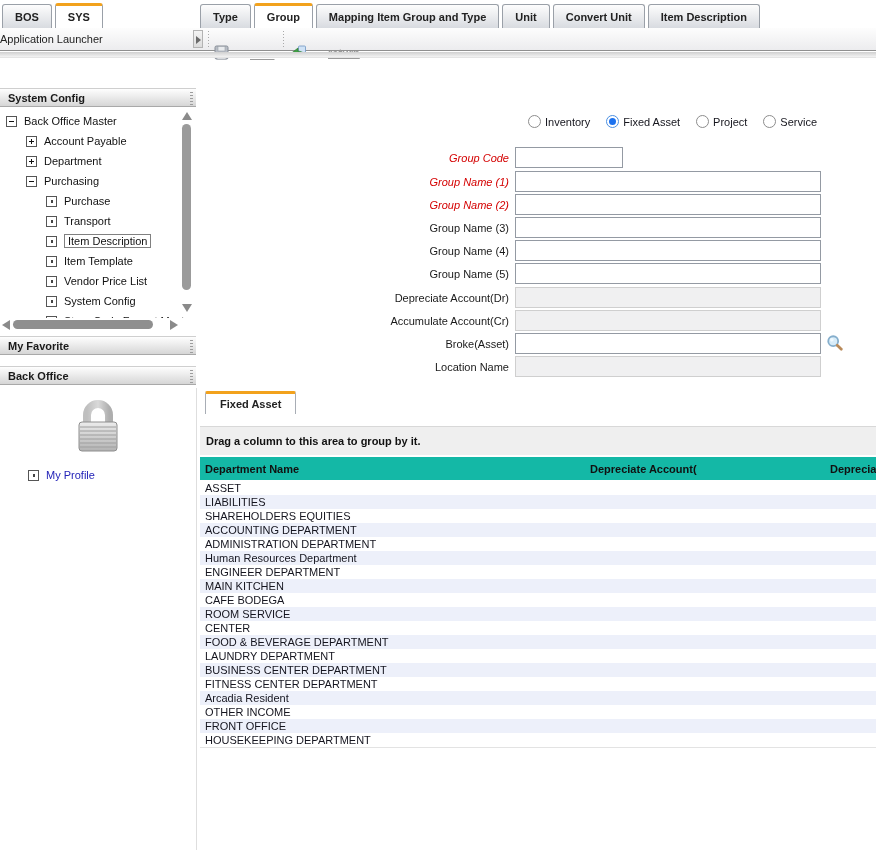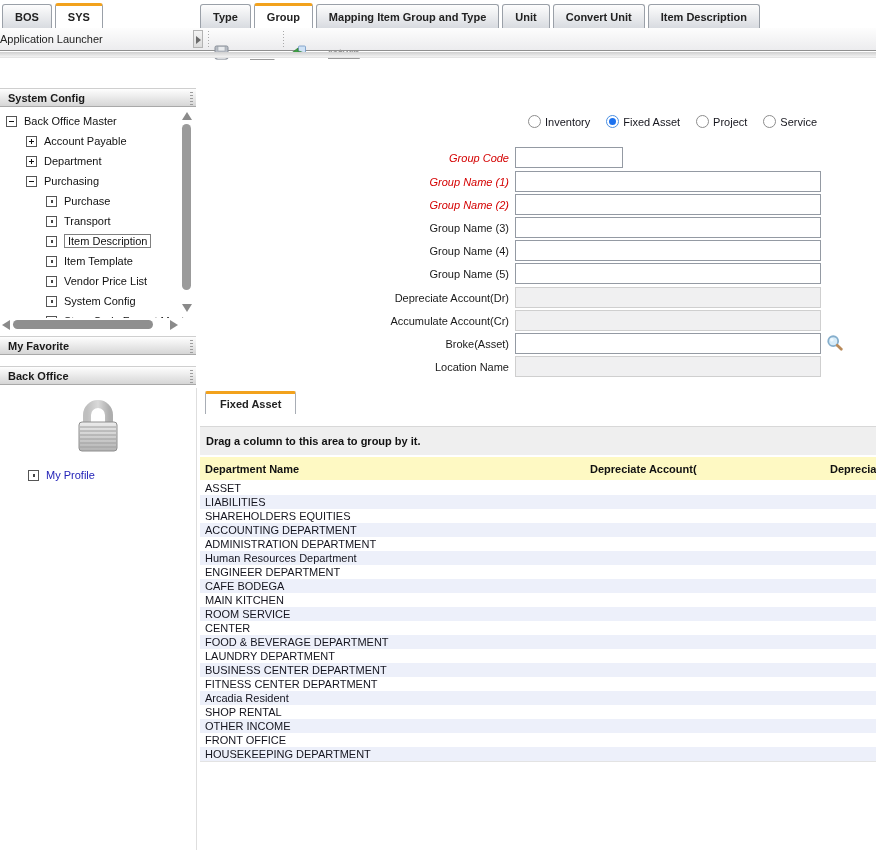--- a/index.html
+++ b/index.html
@@ -78,21 +78,21 @@
   .finput.short { width:108px; } .finput.long { width:306px; }
   .finput:disabled { background:#f0f0f1; border-color:#cfcfcf; }
   .mag { margin-left:5px; cursor:pointer; }
 
   
   .dtab { position:absolute; left:205px; top:391px; height:23px; padding:0 14px;
     display:flex; align-items:center; font-weight:bold; color:#222; background:#fff;
     border:1px solid #a8adb5; border-top:3px solid #f2a21d; border-bottom:none; border-radius:2px 2px 0 0; }
   .groupbar { position:absolute; left:200px; top:426px; width:676px; height:29px; background:#efefef;
     border-top:1px solid #d8d8d8; display:flex; align-items:center; padding-left:6px; font-weight:bold; color:#111; }
-  .thead { position:absolute; left:200px; top:457px; width:676px; height:23px; background:#fef9c3; overflow:hidden; }
+  .thead { position:absolute; left:200px; top:457px; width:676px; height:23px; background:#14b8a6; overflow:hidden; }
   .th { position:absolute; top:0; height:23px; display:flex; align-items:center; font-weight:bold; color:#111; white-space:nowrap; }
   .tbody { position:absolute; left:200px; top:481px; width:676px; border-bottom:1px solid #e3e3e3; }
   .tr { height:14px; display:flex; align-items:center; padding-left:5px; color:#15151f; white-space:nowrap; cursor:default; }
   .tr:nth-child(even) { background:#edf0fa; }
 </style>
 </head>
 <body>
 
 <div id="screen">
 
@@ -325,28 +325,27 @@
   </div>
 
   <div class="tbody">
     <div class="tr">ASSET</div>
     <div class="tr">LIABILITIES</div>
     <div class="tr">SHAREHOLDERS EQUITIES</div>
     <div class="tr">ACCOUNTING DEPARTMENT</div>
     <div class="tr">ADMINISTRATION DEPARTMENT</div>
     <div class="tr">Human Resources Department</div>
     <div class="tr">ENGINEER DEPARTMENT</div>
+    <div class="tr">MAIN KITCHEN</div>
     <div class="tr">CAFE BODEGA</div>
-    <div class="tr">MAIN KITCHEN</div>
     <div class="tr">ROOM SERVICE</div>
     <div class="tr">CENTER</div>
     <div class="tr">FOOD &amp; BEVERAGE DEPARTMENT</div>
     <div class="tr">LAUNDRY DEPARTMENT</div>
     <div class="tr">BUSINESS CENTER DEPARTMENT</div>
     <div class="tr">FITNESS CENTER DEPARTMENT</div>
     <div class="tr">Arcadia Resident</div>
-    <div class="tr">SHOP RENTAL</div>
     <div class="tr">OTHER INCOME</div>
     <div class="tr">FRONT OFFICE</div>
     <div class="tr">HOUSEKEEPING DEPARTMENT</div>
   </div>
 
 </div>
 
 </body></html>

